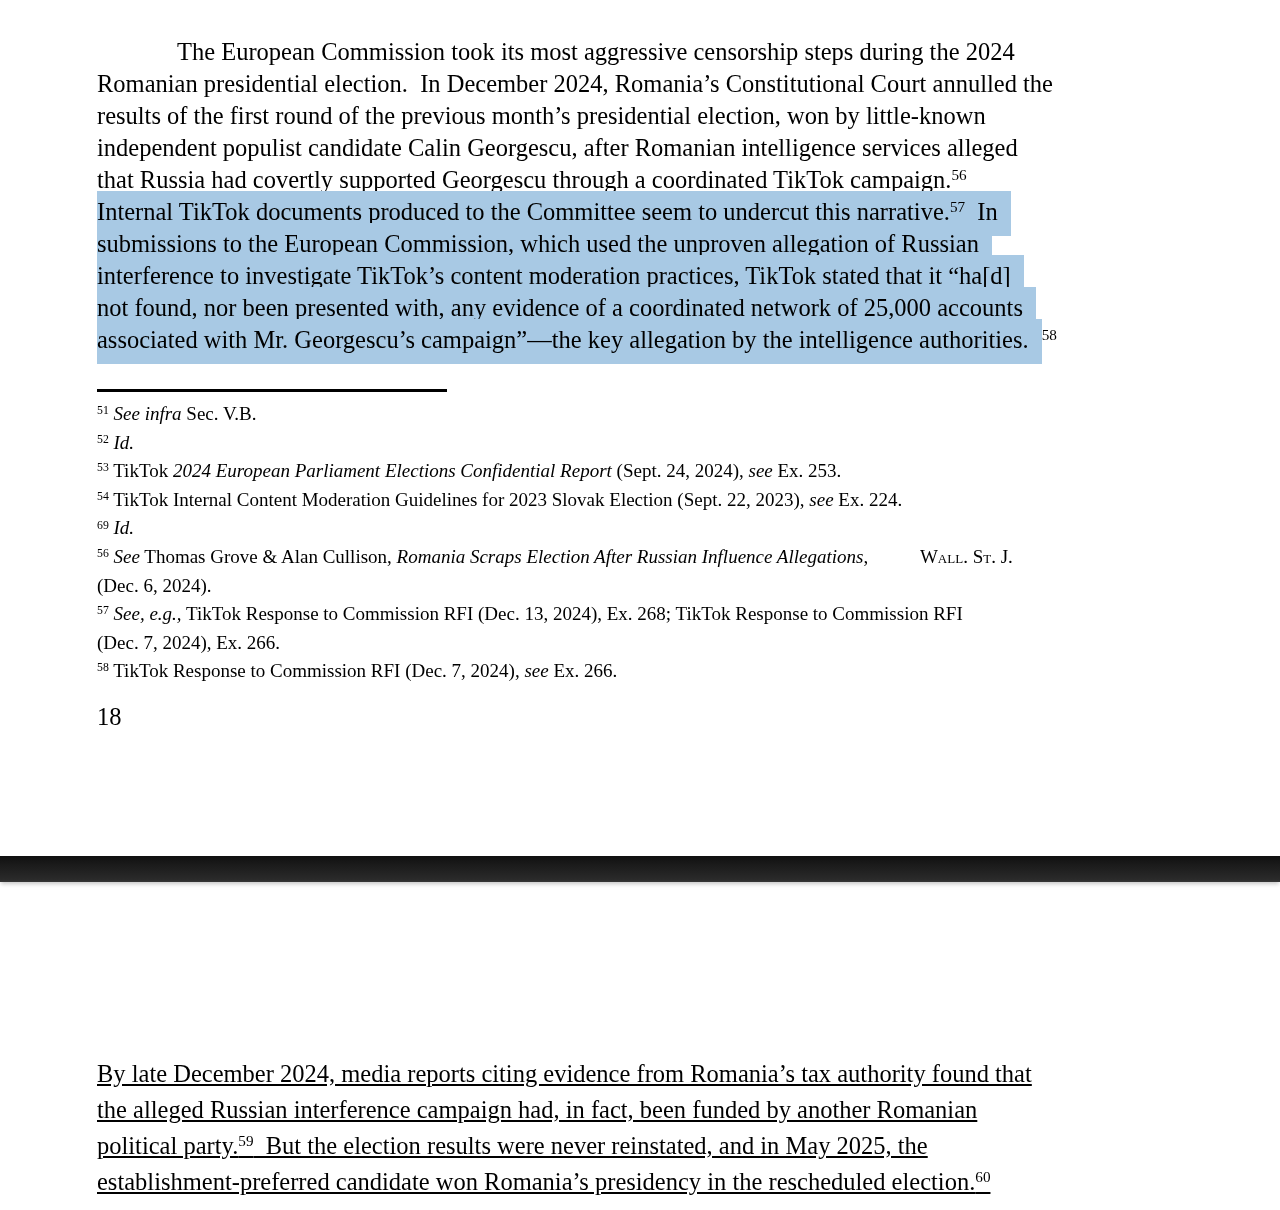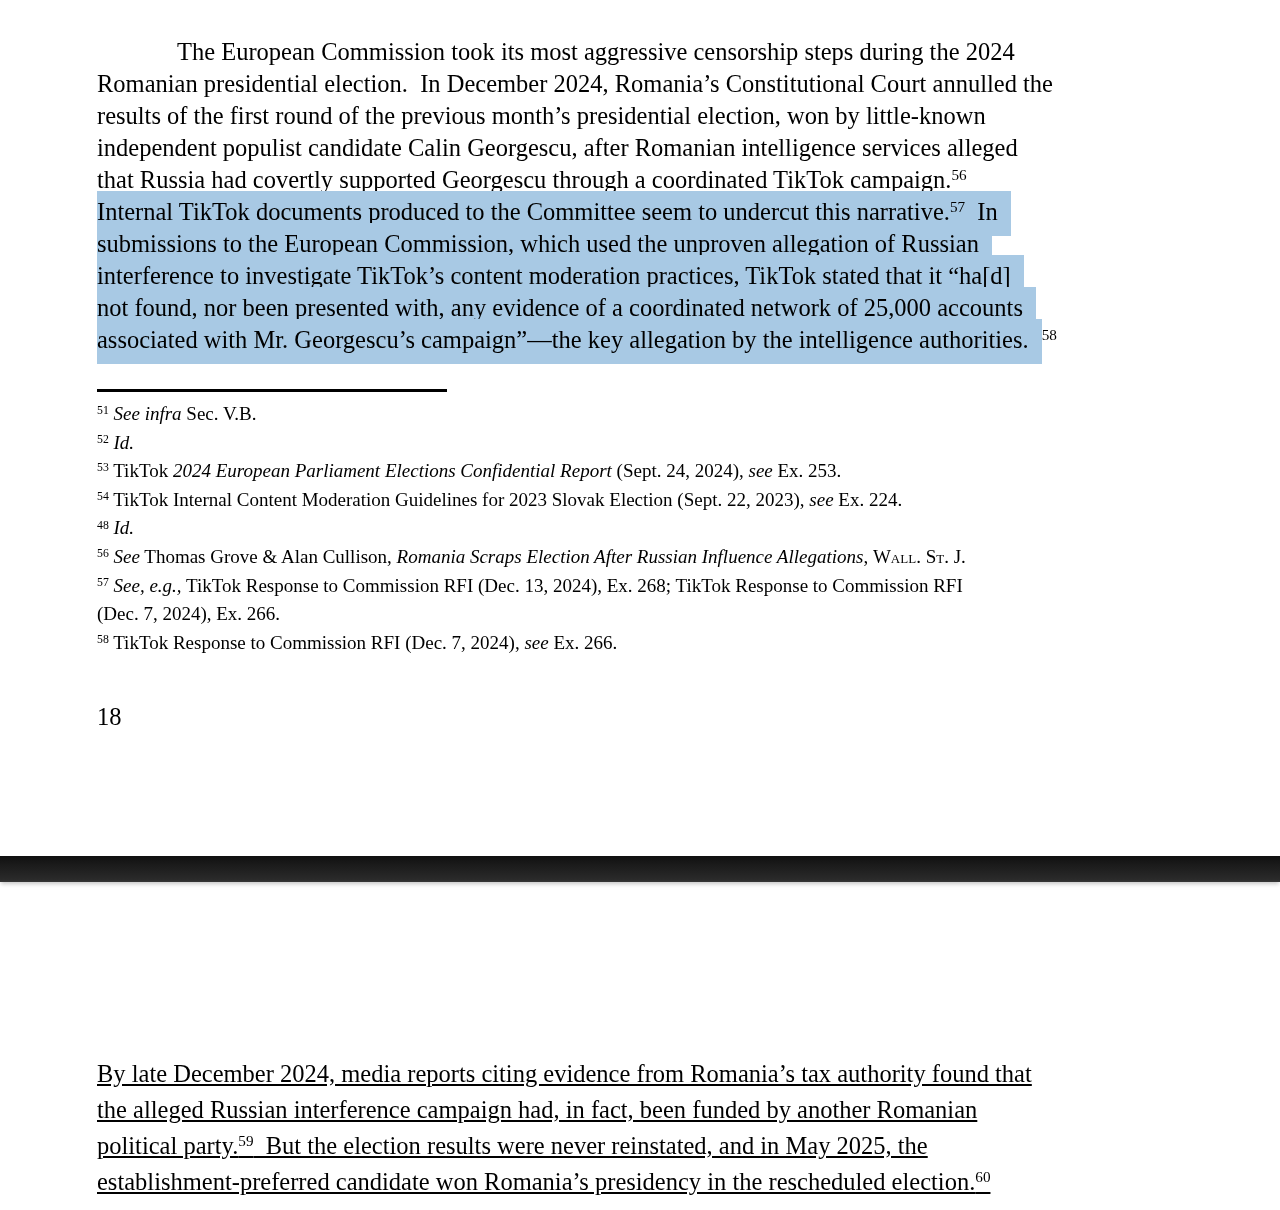--- a/index.html
+++ b/index.html
@@ -33,21 +33,21 @@
   
   #fn-sep{
     position:absolute;left:97px;top:389px;width:350px;height:3px;
     background:var(--text);
   }
   
   #footnotes{
     position:absolute;left:97px;top:400px;
     font-size:19px;line-height:28.6px;
   }
-  .sc{font-variant:small-caps;}
+  .sc{font-variant:small-caps;margin-left:47px;}
 
   
   #page-number{
     position:absolute;left:97px;top:701px;width:1100px;
     font-size:24.5px;line-height:32px;
   }
 
   
   #page-bar{
     position:absolute;left:0;top:856px;width:1280px;height:26px;
@@ -77,22 +77,23 @@
     <div class="line"><span class="hl">associated with Mr. Georgescu’s campaign”—the key allegation by the intelligence authorities.</span><sup>58</sup></div>
   </div>
 
 <div id="fn-sep"></div>
 
 <div id="footnotes">
     <div class="line"><sup>51</sup> <i>See infra</i> Sec. V.B.</div>
     <div class="line"><sup>52</sup> <i>Id.</i></div>
     <div class="line"><sup>53</sup> TikTok <i>2024 European Parliament Elections Confidential Report</i> (Sept. 24, 2024), <i>see</i> Ex. 253.</div>
     <div class="line"><sup>54</sup> TikTok Internal Content Moderation Guidelines for 2023 Slovak Election (Sept. 22, 2023), <i>see</i> Ex. 224.</div>
-    <div class="line"><sup>48</sup> <i>Id.</i></div>
+    <div class="line"><sup>69</sup> <i>Id.</i></div>
     <div class="line"><sup>56</sup> <i>See</i> Thomas Grove &amp; Alan Cullison, <i>Romania Scraps Election After Russian Influence Allegations</i>, <span class="sc">Wall. St. J.</span></div>
+    <div class="line">(Dec. 6, 2024).</div>
     <div class="line"><sup>57</sup> <i>See, e.g.,</i> TikTok Response to Commission RFI (Dec. 13, 2024), Ex. 268; TikTok Response to Commission RFI</div>
     <div class="line">(Dec. 7, 2024), Ex. 266.</div>
     <div class="line"><sup>58</sup> TikTok Response to Commission RFI (Dec. 7, 2024), <i>see</i> Ex. 266.</div>
   </div>
 
 <div id="page-number">18</div>
 
 <div id="page-bar"></div>
 
 <div id="para2">

